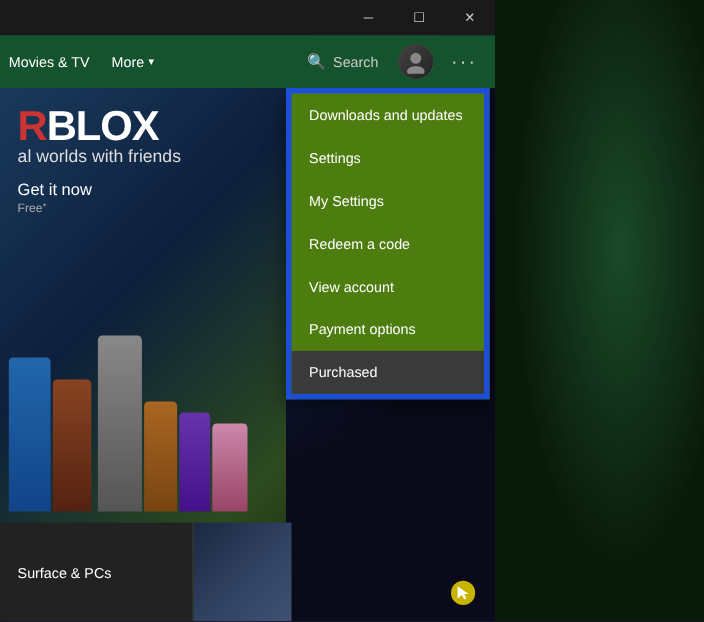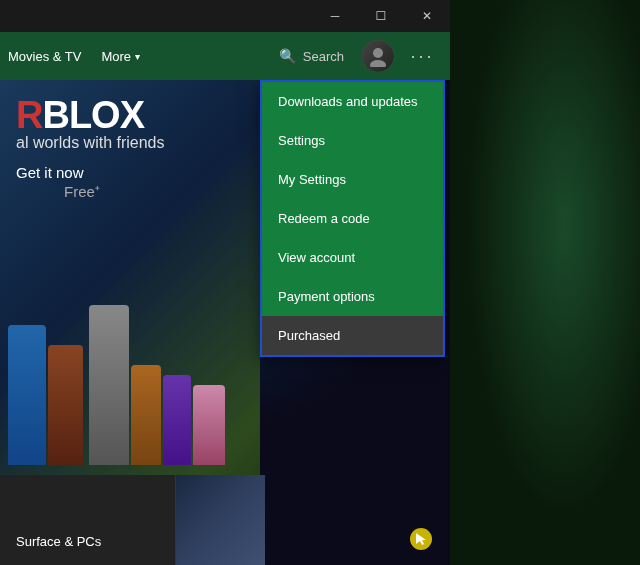--- a/index.html
+++ b/index.html
@@ -164,32 +164,31 @@
     }
 
     .get-it-text {
       color: #fff;
       font-size: 15px;
       font-weight: 400;
     }
 
     .free-text {
       color: #aaa;
-      font-size: 15px;
-      margin-left: 48px;
+      font-size: 11px;
     }
 
     
     .dropdown {
       position: absolute;
       left: 260px;
       top: 0;
       width: 185px;
-      background: #15803d;
-      border: 2px solid #1d4ed8;
+      background: #4d7c0f;
+      border: 5px solid #1d4ed8;
       z-index: 10;
       box-shadow: 0 4px 16px rgba(0,0,0,0.5);
     }
 
     .dropdown-item {
       display: flex;
       align-items: center;
       padding: 12px 16px;
       color: #fff;
       font-size: 13px;
@@ -274,21 +273,21 @@
           <span style="color:#cc3333;">R</span><span>BLOX</span>
         </div>
         <div style="font-size:16px;color:#ddd;margin-bottom:12px;">al worlds with friends</div>
         <button class="get-it-btn">
           <div class="get-it-text">Get it now</div>
           <div class="free-text">Free⁺</div>
         </button>
       </div>
     </div>
 
-    <div style="position:absolute;bottom:0;left:0;width:175px;height:90px;background:#222;display:flex;align-items:flex-end;padding:16px;">
+    <div style="position:absolute;bottom:0;left:0;width:175px;height:90px;background:#222;display:flex;align-items:center;padding:16px;">
       <span style="color:#fff;font-size:13px;">Surface &amp; PCs</span>
     </div>
 
     <div style="position:absolute;bottom:0;left:175px;width:90px;height:90px;background:linear-gradient(135deg,#2a3050,#101828);border-left:1px solid #333;">
       <div style="width:100%;height:100%;background:linear-gradient(135deg,#1a2840 0%,#304060 50%,#405070 100%);"></div>
     </div>
 
     <div class="dropdown">
       <button class="dropdown-item">
         <span>Downloads and updates</span>

